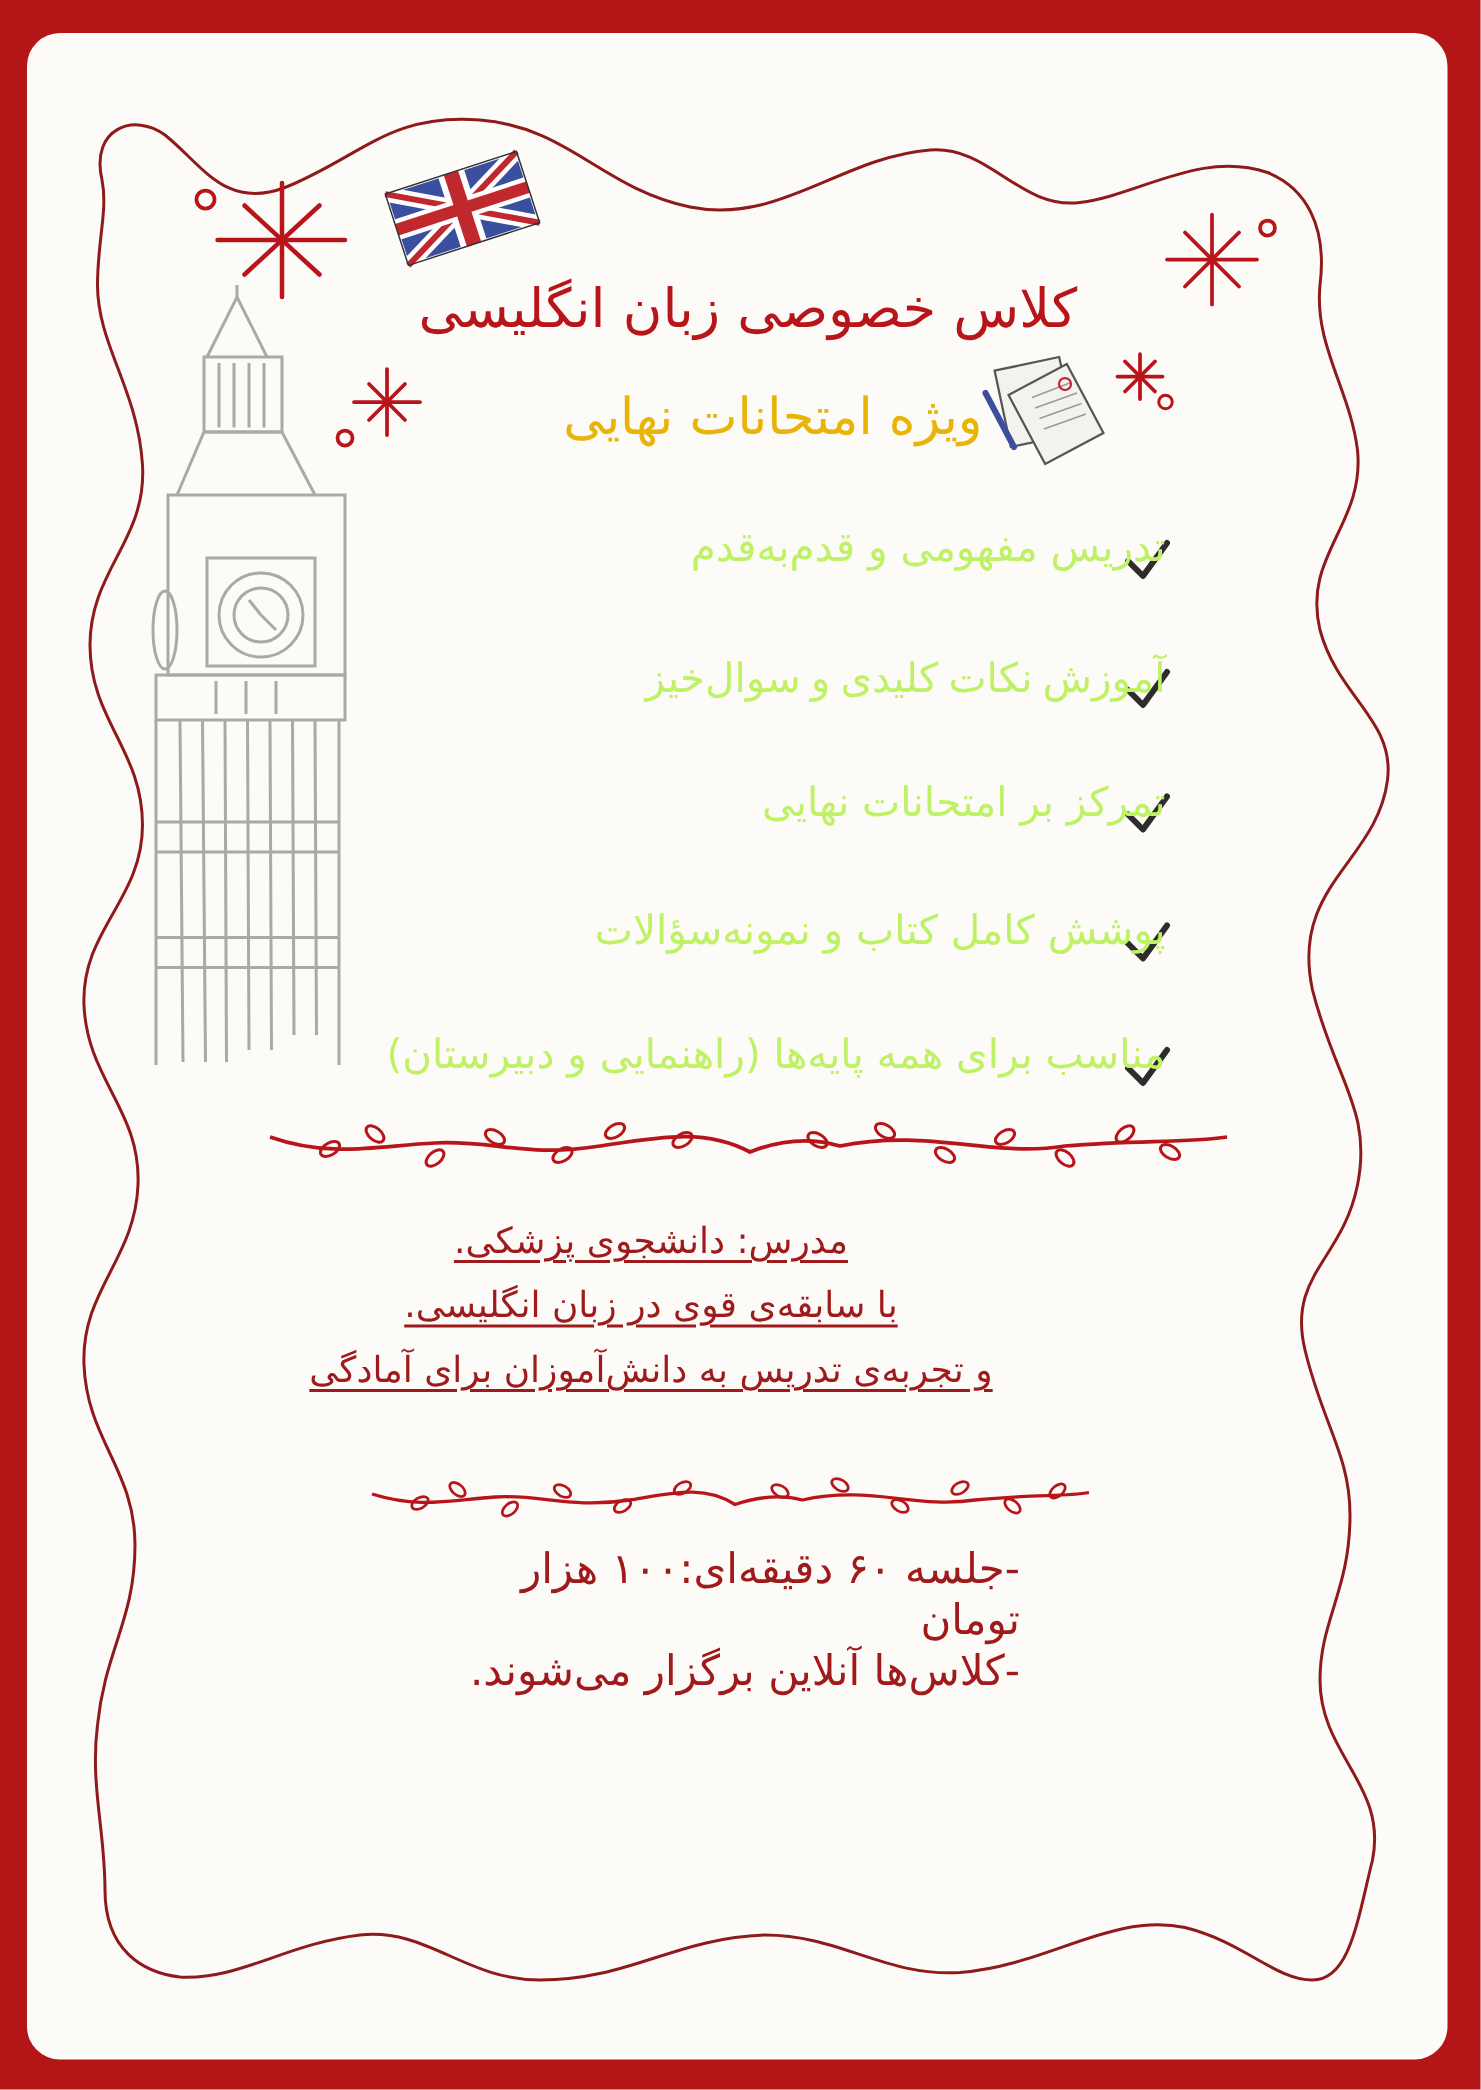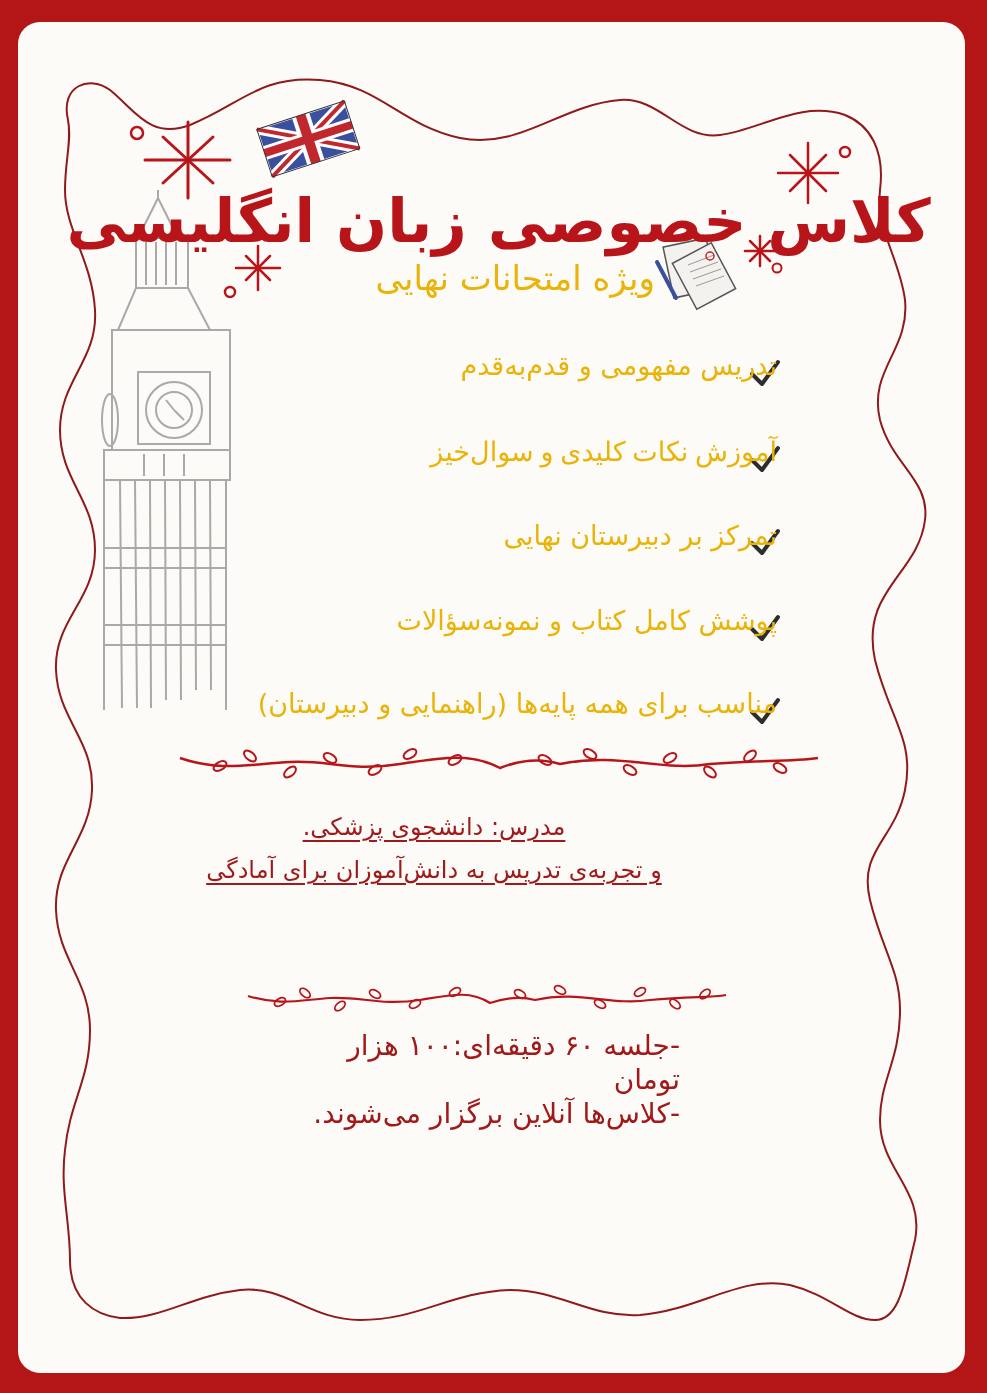--- a/index.html
+++ b/index.html
@@ -16,36 +16,36 @@
       width: 947px; height: 1351px;
       background: #fdfbf7;
       border-radius: 22px;
       overflow: hidden;
     }
     svg.layer { position: absolute; left: 0; top: 0; }
     .text-block { position: absolute; direction: rtl; color: #a4191c; }
     .title {
       left: 0; width: 987px; top: 186px;
       text-align: center;
-      font-size: 60px; font-weight: bold;
+      font-size: 36px; font-weight: normal;
       color: #b8151a;
       padding-left: 10px;
       box-sizing: border-box;
     }
     .subtitle {
       top: 258px; right: 332px;
       font-size: 34px;
       color: #eab308;
     }
     .features { top: 350px; right: 210px; }
     .feature {
       position: absolute; right: 0;
       display: flex; align-items: center;
       white-space: nowrap;
-      font-size: 27px; color: #eab308;
+      font-size: 27px; color: #bef264;
     }
     .instructor {
       top: 806px; left: 0; width: 850px;
       text-align: center;
       font-size: 24px;
       line-height: 43px;
       color: #9e1a1c;
       padding-left: 18px;
       box-sizing: border-box;
     }
@@ -209,31 +209,32 @@
 <div class="text-block subtitle">ویژه امتحانات نهایی</div>
 
 <div class="text-block features">
   <div class="feature" style="top:0px;">
     <span>تدریس مفهومی و قدم‌به‌قدم</span>
   </div>
   <div class="feature" style="top:86px;font-family:Liberation Serif, serif;">
     <span>آموزش نکات کلیدی و سوال‌خیز</span>
   </div>
   <div class="feature" style="top:170px;">
-    <span>تمرکز بر دبیرستان نهایی</span>
+    <span>تمرکز بر امتحانات نهایی</span>
   </div>
   <div class="feature" style="top:255px;">
     <span>پوشش کامل کتاب و نمونه‌سؤالات</span>
   </div>
   <div class="feature" style="top:338px;align-items:center;">
     <span>مناسب برای همه پایه‌ها (راهنمایی و دبیرستان)</span>
   </div>
 </div>
 
 <div class="text-block instructor">
   <span class="ln">مدرس: دانشجوی پزشکی.</span>
+  <span class="ln">با سابقه‌ی قوی در زبان انگلیسی.</span>
   <span class="ln">و تجربه‌ی تدریس به دانش‌آموزان برای آمادگی</span>
 </div>
 
 <div class="text-block notes">
   <span class="ln">-جلسه ۶۰ دقیقه‌ای:۱۰۰ هزار تومان</span>
   <span class="ln">-کلاس‌ها آنلاین برگزار می‌شوند.</span>
 </div>
 
 </body></html>

